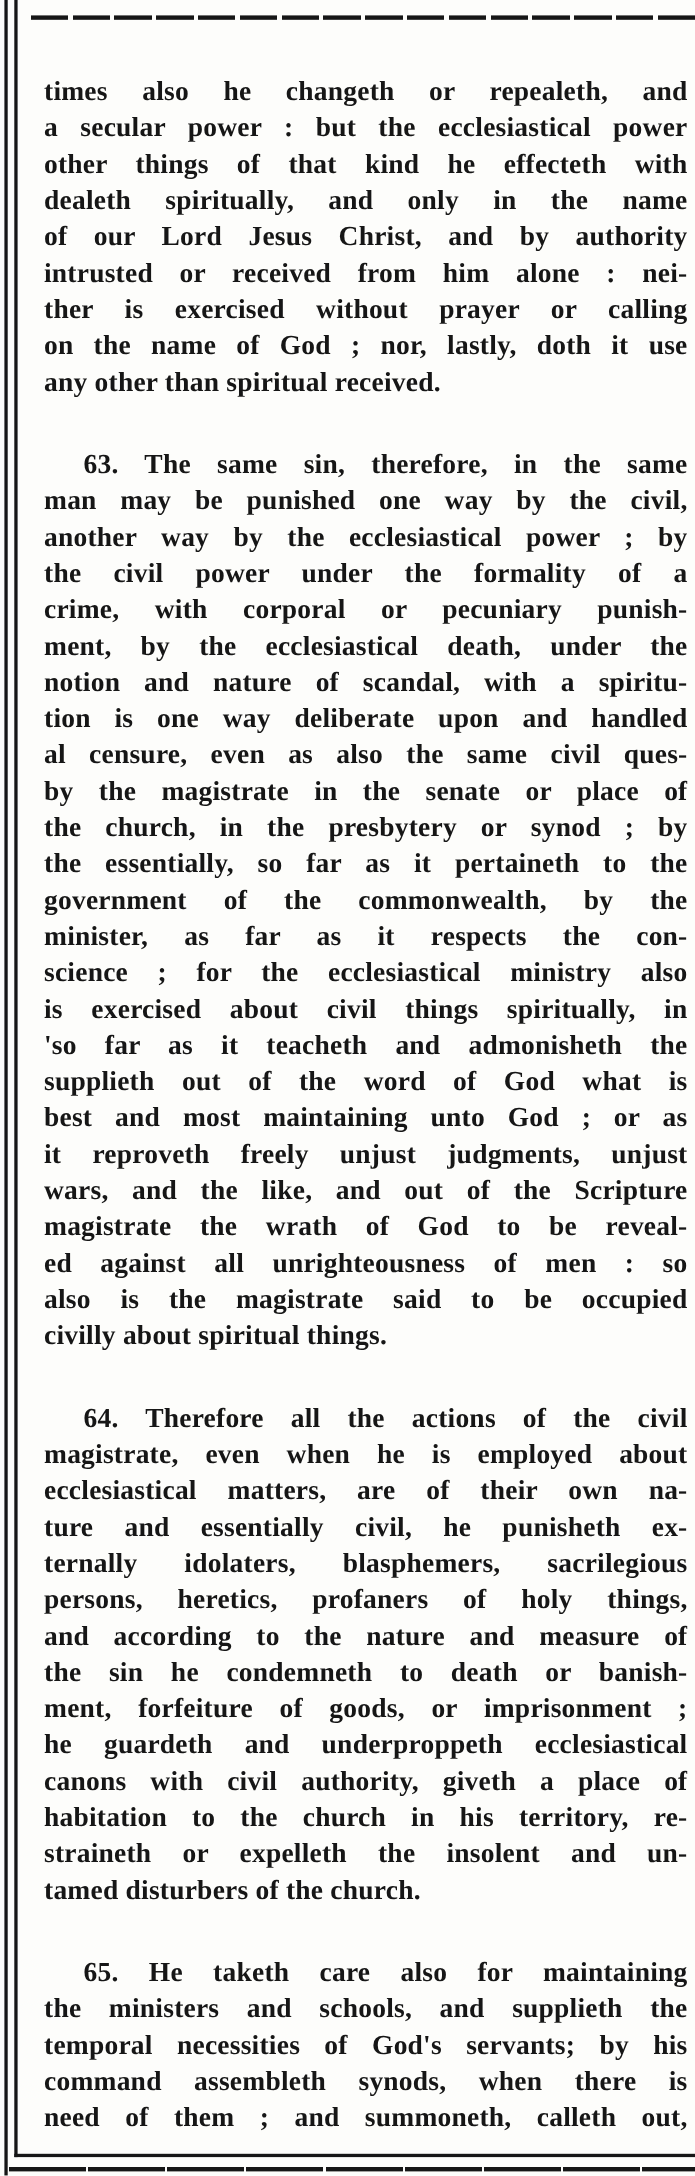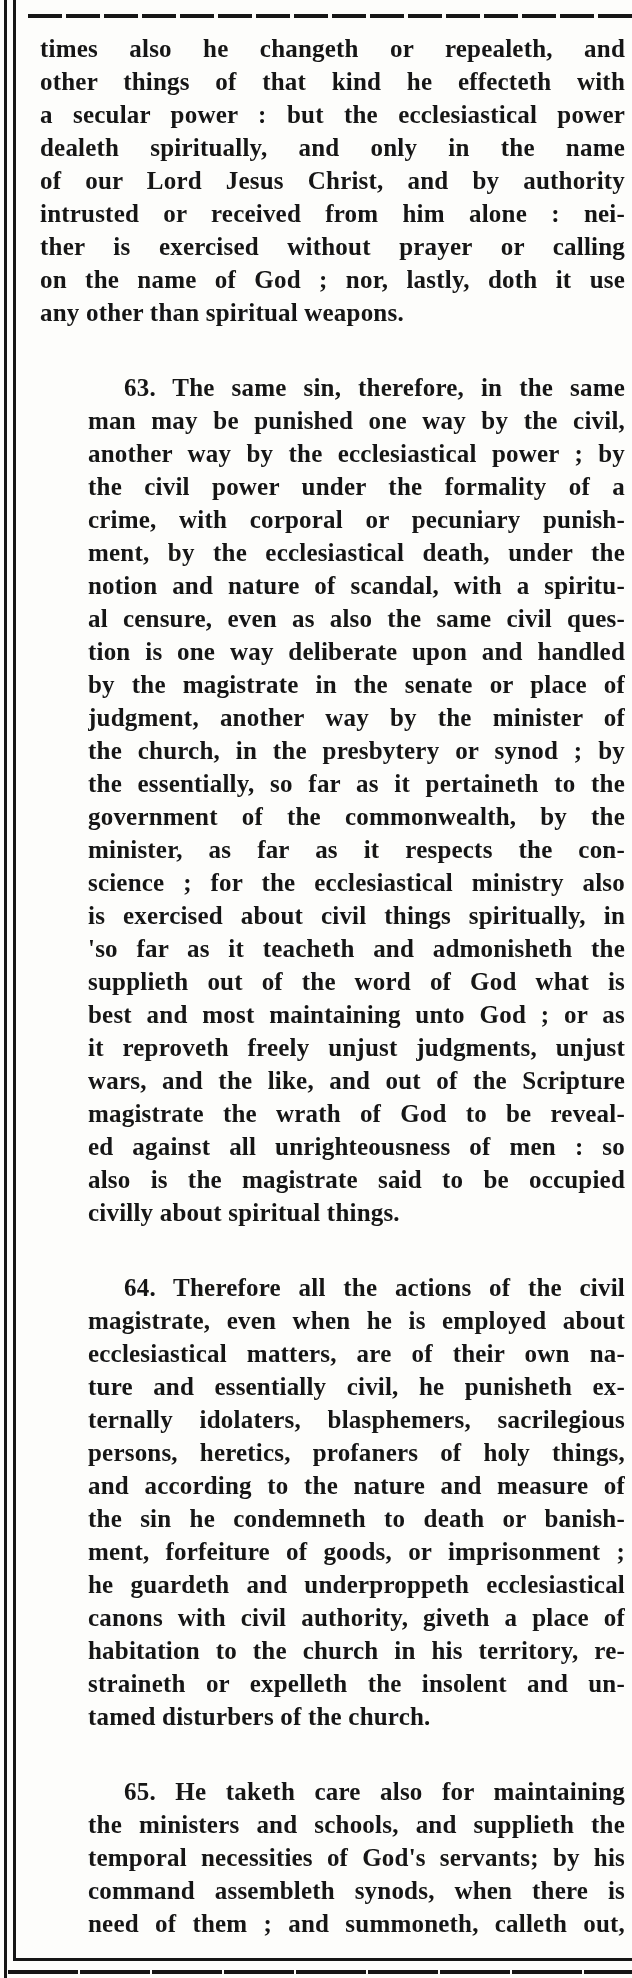--- a/index.html
+++ b/index.html
@@ -43,29 +43,28 @@
     width: 624px; height: 4px;
     background: repeating-linear-gradient(90deg,
       var(--ink, #161616) 0 70px,
       transparent 70px 72px);
   }
   .text-block {
     position: absolute;
     left: 0; top: 0;
     width: 632px;
     box-sizing: border-box;
-    padding: 32px 7px 0 40px;
+    padding: 67px 7px 0 40px;
     color: var(--ink, #161616);
     font-weight: bold;
     font-size: 25px;
     letter-spacing: 0.2px;
   }
   .paragraph + .paragraph {
     margin-top: 42px;
-    margin-left: 48px;
   }
   .line {
     height: 33px;
     line-height: 33px;
     overflow: hidden;
     text-align: justify;
     text-align-last: justify;
   }
   .line.indent {
     text-indent: 36px;
@@ -79,41 +78,40 @@
 
 <div class="page">
   <div class="rule left-outer"></div>
   <div class="rule left-inner"></div>
   <div class="rule top"></div>
   <div class="rule bottom-inner"></div>
   <div class="rule bottom-outer"></div>
   <div class="text-block">
       <div class="paragraph">
         <div class="line">times also he changeth or repealeth, and</div>
+        <div class="line">a secular power : but the ecclesiastical power</div>
         <div class="line">other things of that kind he effecteth with</div>
-        <div class="line">a secular power : but the ecclesiastical power</div>
         <div class="line">dealeth spiritually, and only in the name</div>
         <div class="line">of our Lord Jesus Christ, and by authority</div>
         <div class="line">intrusted or received from him alone : nei-</div>
         <div class="line">ther is exercised without prayer or calling</div>
         <div class="line">on the name of God ; nor, lastly, doth it use</div>
-        <div class="line last">any other than spiritual weapons.</div>
+        <div class="line last">any other than spiritual received.</div>
       </div>
       <div class="paragraph">
         <div class="line indent">63. The same sin, therefore, in the same</div>
         <div class="line">man may be punished one way by the civil,</div>
         <div class="line">another way by the ecclesiastical power ; by</div>
         <div class="line">the civil power under the formality of a</div>
         <div class="line">crime, with corporal or pecuniary punish-</div>
         <div class="line">ment, by the ecclesiastical death, under the</div>
         <div class="line">notion and nature of scandal, with a spiritu-</div>
+        <div class="line">tion is one way deliberate upon and handled</div>
         <div class="line">al censure, even as also the same civil ques-</div>
-        <div class="line">tion is one way deliberate upon and handled</div>
         <div class="line">by the magistrate in the senate or place of</div>
-        <div class="line">judgment, another way by the minister of</div>
         <div class="line">the church, in the presbytery or synod ; by</div>
         <div class="line">the essentially, so far as it pertaineth to the</div>
         <div class="line">government of the commonwealth, by the</div>
         <div class="line">minister, as far as it respects the con-</div>
         <div class="line">science ; for the ecclesiastical ministry also</div>
         <div class="line">is exercised about civil things spiritually, in</div>
         <div class="line">'so far as it teacheth and admonisheth the</div>
         <div class="line">supplieth out of the word of God what is</div>
         <div class="line">best and most maintaining unto God ; or as</div>
         <div class="line">it reproveth freely unjust judgments, unjust</div>

